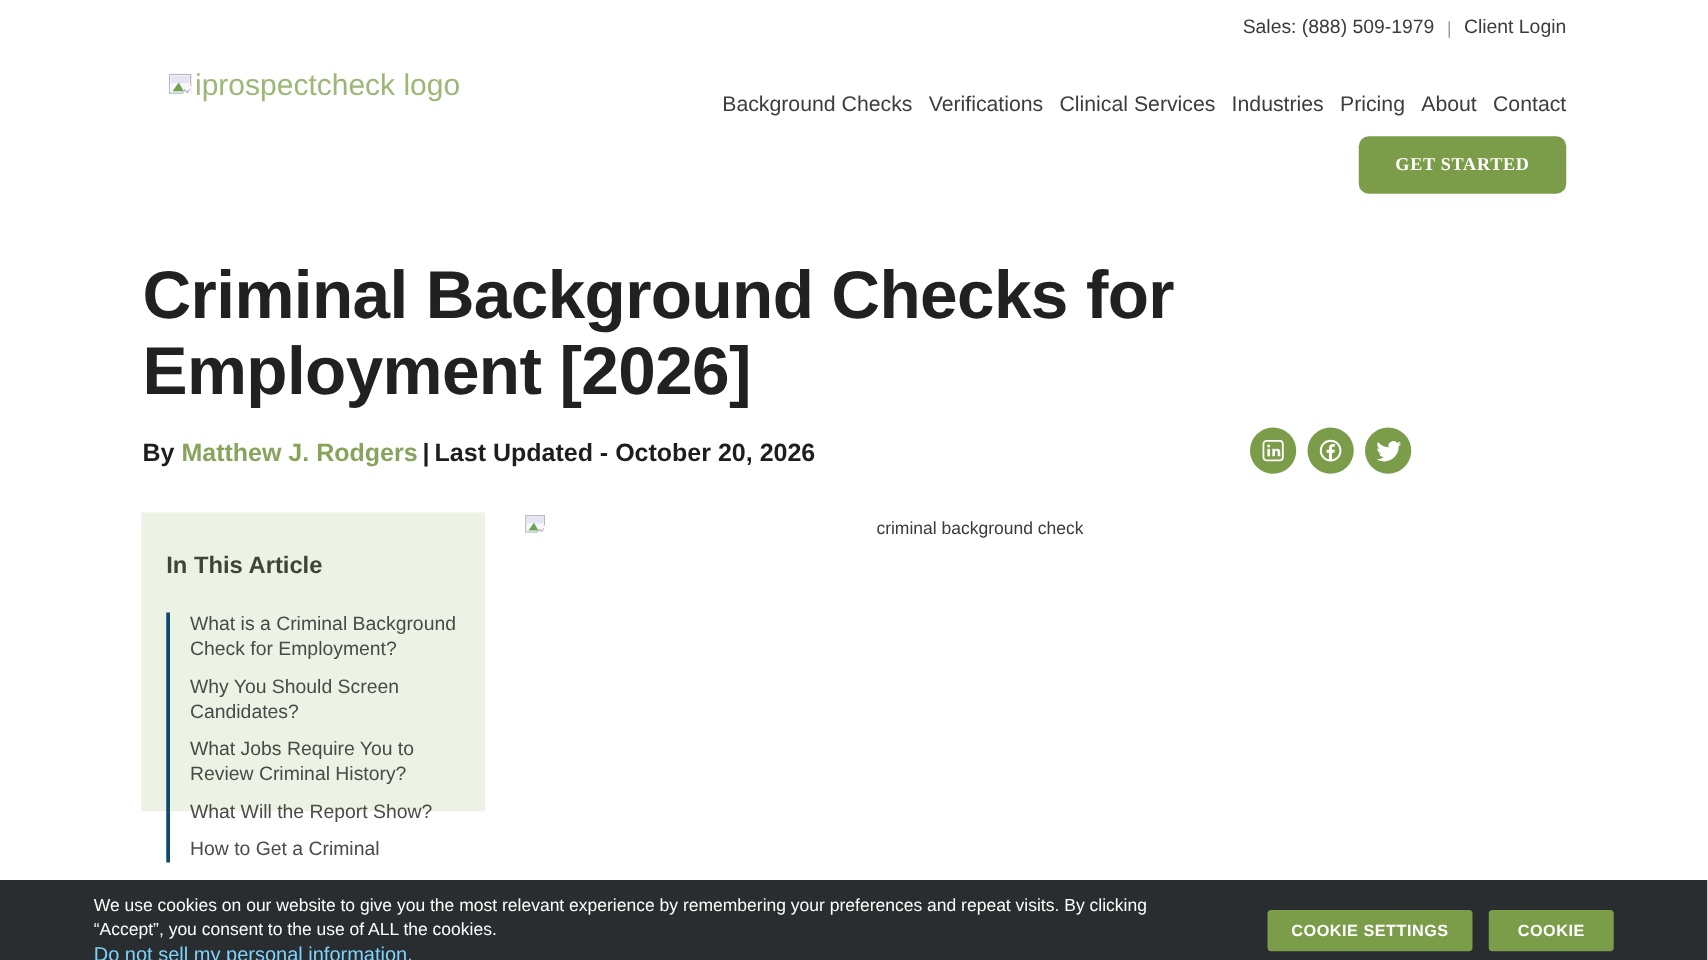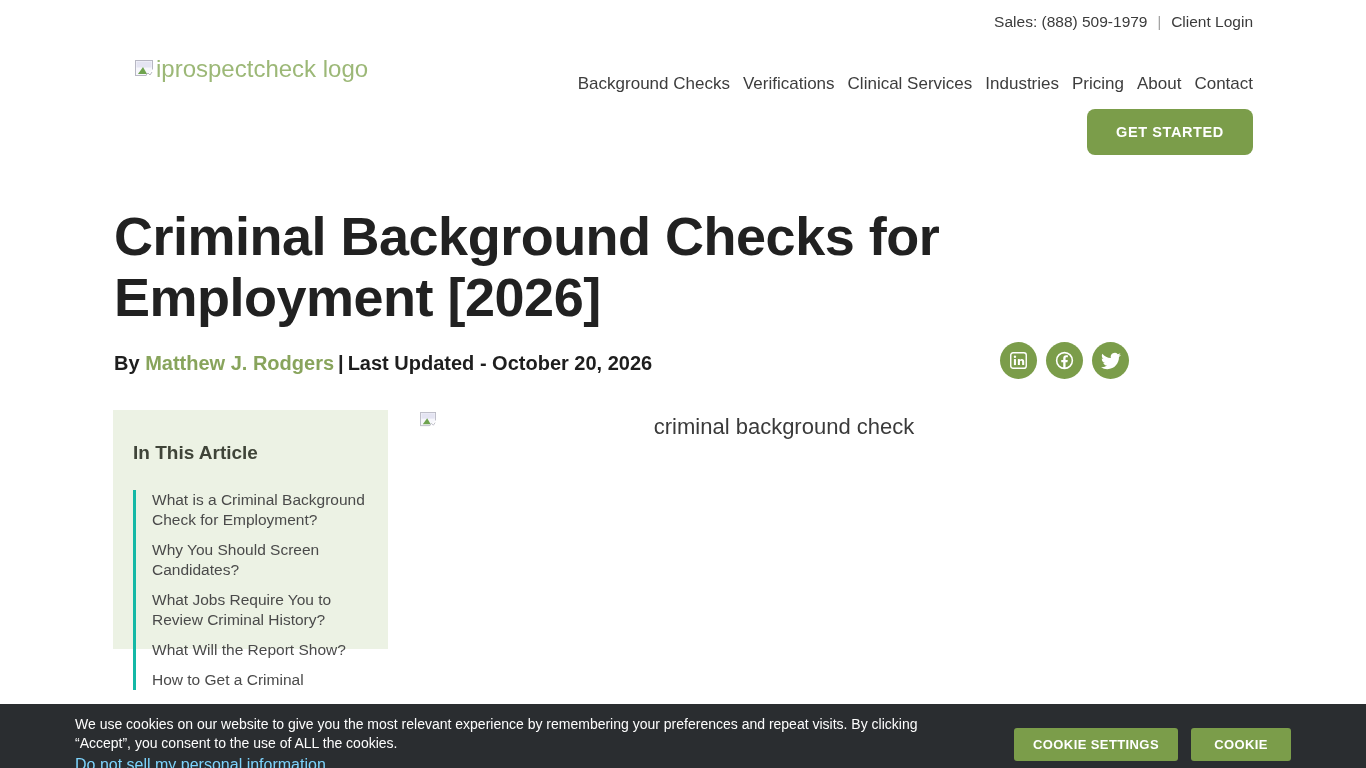--- a/index.html
+++ b/index.html
@@ -15,49 +15,49 @@
 
   
   .logo { position:absolute; left:111px; top:55px; display:flex; align-items:flex-start; gap:2px;
     color:#9cb877; font-size:24px; cursor:pointer;margin-left:24px; }
   .logo svg { margin-top:2px; }
   .nav { position:absolute; top:74px; right:113px; display:flex; gap:13px;
     font-size:17px; color:#3d3d3d;align-items:center; }
   .nav a { color:#3d3d3d; text-decoration:none; cursor:pointer; white-space:nowrap; }
   .cta { position:absolute; top:109px; right:113px; width:166px; height:46px;
     background:#7b9d4a; color:#ffffff; border:none; border-radius:8px;
-    font-family:Liberation Sans, sans-serif; font-size:14.5px; font-weight:bold;
+    font-family:Liberation Serif, serif; font-size:14.5px; font-weight:bold;
     letter-spacing:0.6px; cursor:pointer; }
 
   
   h1.title { position:absolute; left:114px; top:206px; width:1010px;
     font-size:54px; line-height:61px; font-weight:700; color:#212121; letter-spacing:-0.5px; }
   .byline { position:absolute; left:114px; top:352px; font-size:20px; font-weight:600;
     color:#1e1e1e; }
   .byline a { color:#88a45c; text-decoration:none; cursor:pointer; }
   .byline .bsep { font-weight:600; padding:0 4px; }
 
   .social { position:absolute; left:1000px; top:342px; display:flex; gap:9px; }
   .social-btn { width:37px; height:37px; border-radius:50%; background:#7b9d4a;
     display:flex; align-items:center; justify-content:center; cursor:pointer; }
   .social-btn svg { display:block; }
 
   
   .toc { position:absolute; left:113px; top:410px; width:275px; bottom:0;
     background:#ecf2e4; padding:32px 20px 20px 20px; }
   .toc h2 { font-size:19px; font-weight:700; color:#3f4438; margin-bottom:26px; }
-  .toc-list { border-left:3px solid #14b8a6; padding-left:16px; }
+  .toc-list { border-left:3px solid #0c4a6e; padding-left:16px; }
   .toc-item { font-size:15.5px; line-height:20px; color:#4a4a4a; margin-bottom:10px;
     cursor:pointer; }
 
   
   .article-img { position:absolute; left:420px; top:410px; width:728px; height:260px; }
   .article-img .broken { position:absolute; left:0; top:2px; }
   .article-img .alt { position:absolute; left:0; top:4px; width:728px; text-align:center;
-    font-size:22px; color:#3a3a3a; }
+    font-size:14px; color:#3a3a3a; }
 
   
   .cookie { position:absolute; left:0; top:704px; width:1366px; height:80px;
     background:#2a2d30; z-index:10; }
   .cookie-text { position:absolute; left:75px; top:11px; width:885px;
     font-size:14px; line-height:19px; color:#fdfdfd; }
   .cookie-link { position:absolute; left:75px; top:52px; font-size:16px; color:#7dd3fc;
     text-decoration:underline; cursor:pointer; }
   .cookie-btn { position:absolute; top:24px; height:33px; background:#7b9d4a; color:#fff;
     border:none; border-radius:3px; font-family:"Liberation Sans",sans-serif;

